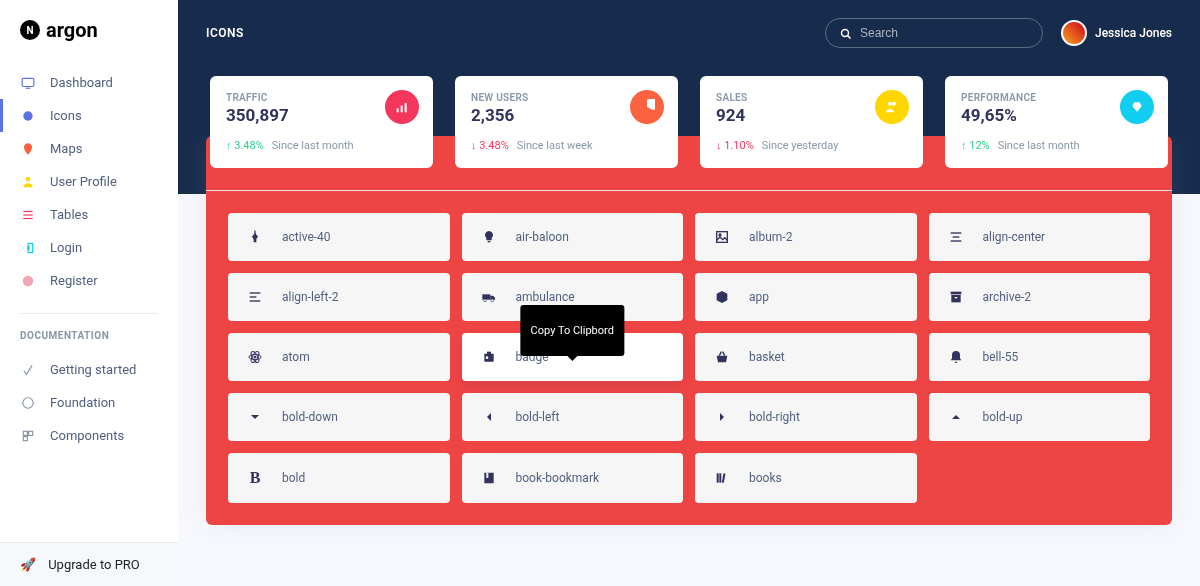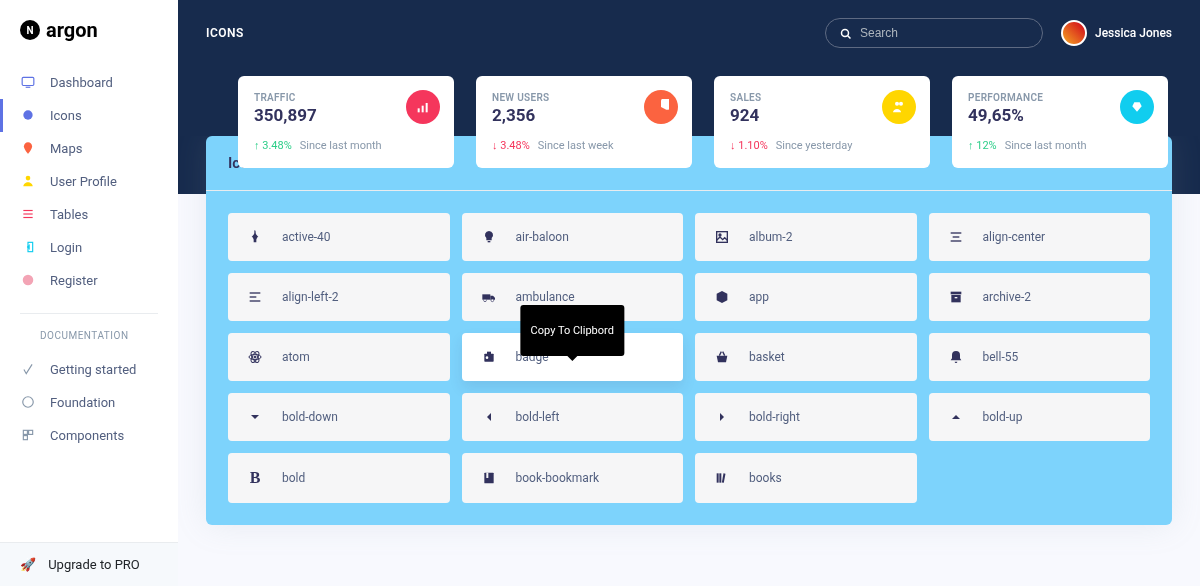--- a/index.html
+++ b/index.html
@@ -3,47 +3,47 @@
 <meta charset="utf-8">
 <style>
 * { box-sizing: border-box; margin: 0; padding: 0; }
 body { font-family: -apple-system, BlinkMacSystemFont, 'Segoe UI', Roboto, sans-serif; font-size: 13px; color: #525f7f; background: #f8f9fe; width: 1200px; height: 586px; overflow: hidden; }
 .app { display: flex; height: 586px; }
 .sidebar { width: 178px; background: #fff; display: flex; flex-direction: column; }
 .logo { padding: 18px 20px; display: flex; align-items: center; gap: 6px; }
 .logo-dot { width: 20px; height: 20px; background: #000; border-radius: 50%; display: flex; align-items: center; justify-content: center; color: #fff; font-size: 10px; font-weight: bold; }
 .logo-text { font-weight: 700; font-size: 20px; color: #000; }
 .nav { padding: 6px 0; }
-.nav-item { display: flex; align-items: flex-start; gap: 14px; padding: 9px 20px; cursor: pointer; font-size: 13px; color: #525f7f; }
+.nav-item { display: flex; align-items: flex-end; gap: 14px; padding: 9px 20px; cursor: pointer; font-size: 13px; color: #525f7f; }
 .nav-item.active { border-left: 3px solid #5e72e4; padding-left: 17px; }
 .nav-item .ico { width: 16px; display: flex; justify-content: center; }
 .nav-hr { height: 1px; background: #e9ecef; margin: 10px 20px; }
-.nav-heading { font-size: 10px; font-weight: 400; color: #8898aa; letter-spacing: 0.5px; padding: 6px 20px; text-transform: uppercase; margin-left: 20px; }
+.nav-heading { font-size: 10px; font-weight: 700; color: #8898aa; letter-spacing: 0.5px; padding: 6px 20px; text-transform: uppercase; }
 .upgrade { margin-top: auto; padding: 14px 20px; display: flex; align-items: center; gap: 12px; font-size: 13px; color: #212529; background: #f6f9fc; border-top: 1px solid #e9ecef; }
 .main { flex: 1; display: flex; flex-direction: column; overflow: hidden; }
 .header { background: #172b4d; padding: 18px 28px 0; }
 .topbar { display: flex; align-items: center; justify-content: space-between; }
 .page-title { font-size: 12px; font-weight: 600; color: #fff; letter-spacing: 0.5px; }
 .right { display: flex; align-items: center; gap: 18px; }
 .search { width: 218px; background: transparent; border: 1px solid #5e6a82; border-radius: 22px; padding: 7px 14px; display: flex; align-items: flex-end; gap: 8px; color: #fff; }
 .search input { background: transparent; border: none; outline: none; color: #fff; font-size: 12px; flex: 1; }
 .search input::placeholder { color: #adb5bd; }
 .user { display: flex; align-items: center; gap: 8px; color: #fff; font-size: 12px; font-weight: 500; }
 .avatar { width: 26px; height: 26px; border-radius: 50%; background: linear-gradient(45deg,#f5a623,#d0021b); border: 2px solid #fff; }
-.stats { display: flex; gap: 22px; padding: 28px 4px 26px; margin-left: 28px; }
+.stats { display: flex; gap: 22px; padding: 28px 4px 26px; }
 .stat { flex: 1; background: #fff; border-radius: 6px; padding: 16px; position: relative; }
 .stat-label { font-size: 10px; font-weight: 600; color: #8898aa; letter-spacing: 0.3px; text-transform: uppercase; }
 .stat-value { font-size: 17px; font-weight: 700; color: #32325d; margin-top: 2px; }
 .stat-icon { position: absolute; right: 14px; top: 14px; width: 34px; height: 34px; border-radius: 50%; display: flex; align-items: center; justify-content: center; color: #fff; }
 .stat-sub { margin-top: 14px; font-size: 11px; display: flex; gap: 8px; }
 .stat-delta.up { color: #2dce89; }
 .stat-delta.down { color: #f5365c; }
 .stat-period { color: #8898aa; }
 .content { flex: 1; padding: 0 28px 0; overflow: auto; margin-top: -58px; }
-.card { background: #7dd3fc; border-radius: 6px; box-shadow: 0 0 2rem rgba(136,152,170,.15); }
+.card { background: #ef4444; border-radius: 6px; box-shadow: 0 0 2rem rgba(136,152,170,.15); }
 .card-header { padding: 18px 22px; font-size: 15px; font-weight: 600; color: #32325d; border-bottom: 1px solid #e9ecef; }
 .icon-grid { display: grid; grid-template-columns: repeat(4, 1fr); gap: 12px; padding: 22px; }
 .icon-cell { background: #f6f6f7; border-radius: 4px; padding: 16px 18px; display: flex; align-items: center; gap: 18px; font-size: 12px; color: #525f7f; cursor: pointer; position: relative; }
 .icon-cell.active { background: #fff; box-shadow: 0 7px 14px rgba(50,50,93,.1); }
 .icon-cell .ico { width: 18px; display: flex; justify-content: center; color: #32325d; }
 .tooltip { position: absolute; top: -28px; left: 50%; transform: translateX(-50%); background: #000; color: #fff; font-size: 11px; padding: 19px 10px; border-radius: 3px; white-space: nowrap; }
 .tooltip::after { content: ""; position: absolute; top: 100%; left: 50%; margin-left: -5px; border: 5px solid transparent; border-top-color: #000; }
 svg { display: block; }
 </style>
 </head>

